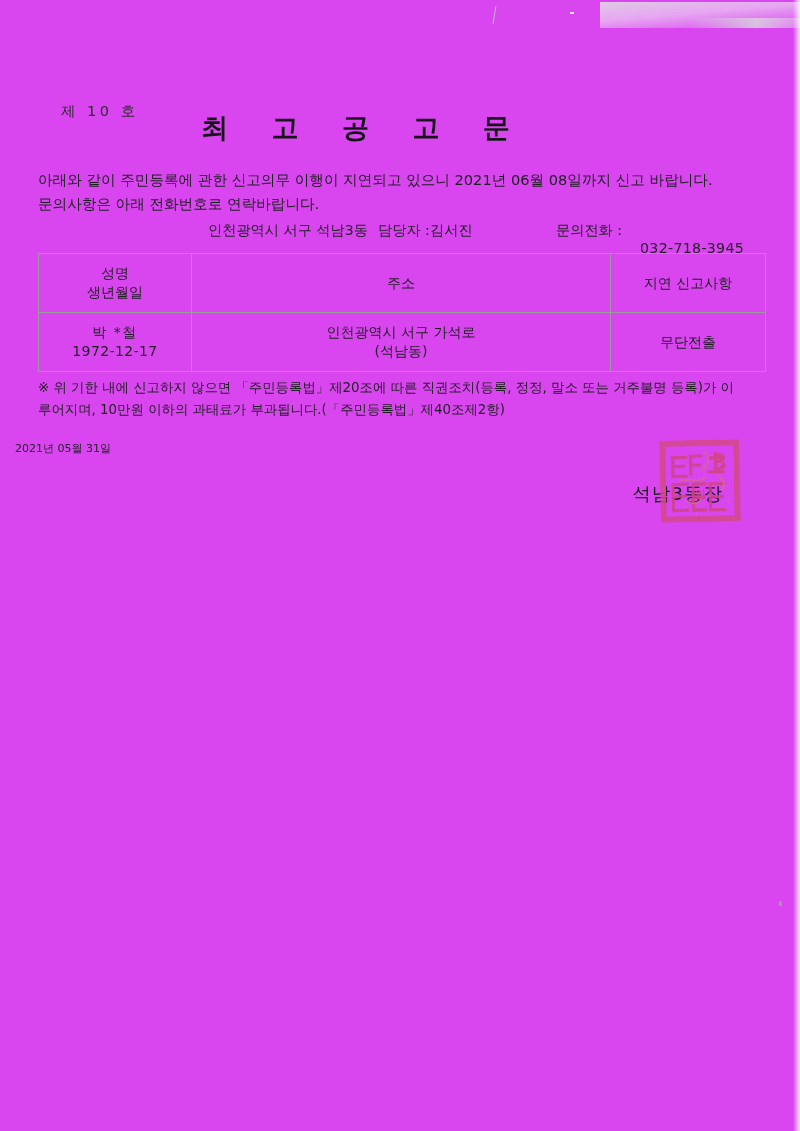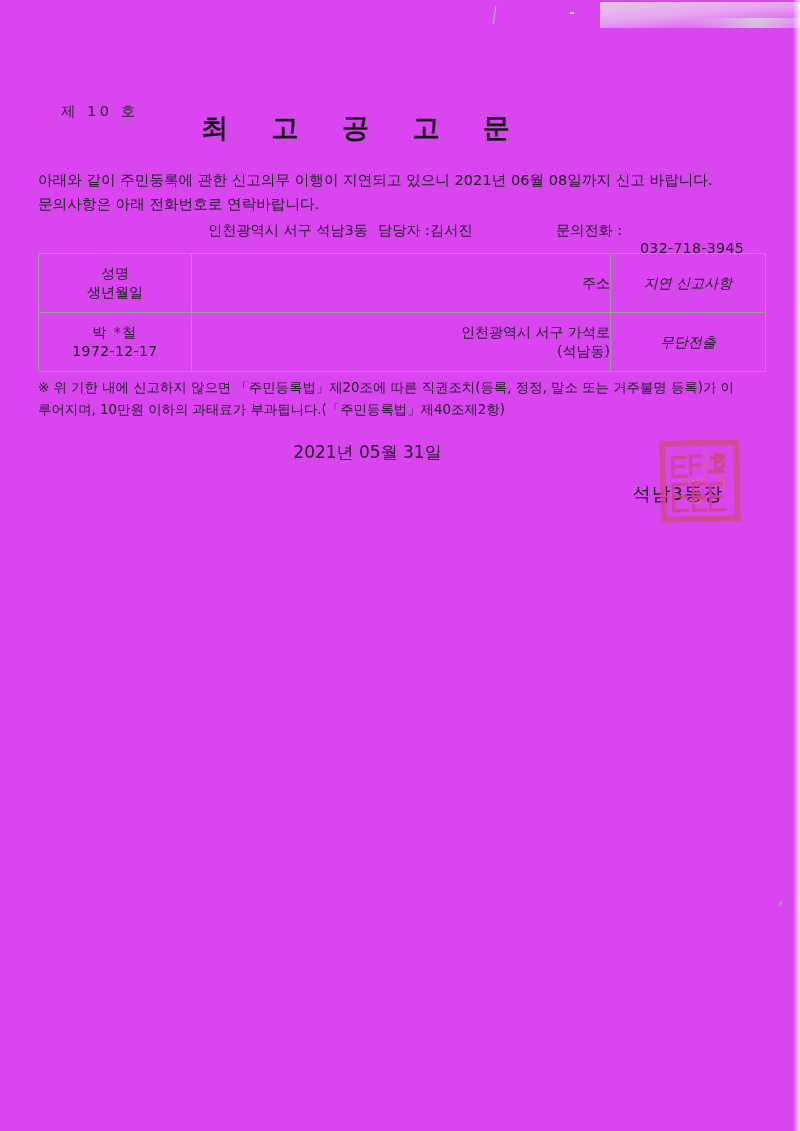--- a/index.html
+++ b/index.html
@@ -142,22 +142,22 @@
   .notice-table td {
     border: 1px solid #9b9b9f;
     text-align: center;
     vertical-align: middle;
     font-size: 14px;
     line-height: 19px;
     color: #1f1f23;
     padding: 0;
   }
   .notice-table .col-name  { width: 152px; }
-  .notice-table .col-addr  { width: 418px; text-align: right; }
-  .notice-table .col-delay { width: 154px; font-style: italic; }
+  .notice-table .col-addr  { width: 418px; }
+  .notice-table .col-delay { width: 154px; }
   .notice-table tr.head-row td { height: 58px; }
   .notice-table tr.data-row td { height: 58px; }
   .cell-2line span { display: block; }
   .birth {
     font-size: 14px;
     letter-spacing: 0.4px;
   }
   .name-masked { letter-spacing: 1.5px; }
 
   
@@ -169,25 +169,25 @@
     font-size: 13.4px;
     line-height: 22px;
     color: #1f1f23;
     white-space: nowrap;
   }
   .footnote div { white-space: nowrap; }
 
   
   .sign-date {
     position: absolute;
-    left: 4px;
+    left: 15px;
     top: 441px;
     width: 727px;
-    text-align: center;
-    font-size: 17px;
+    text-align: left;
+    font-size: 11px;
     color: #1f1f23;
     white-space: nowrap;
   }
   .sign-name {
     position: absolute;
     left: 17px;
     top: 481px;
     width: 706px;
     text-align: right;
     font-size: 18.5px;

